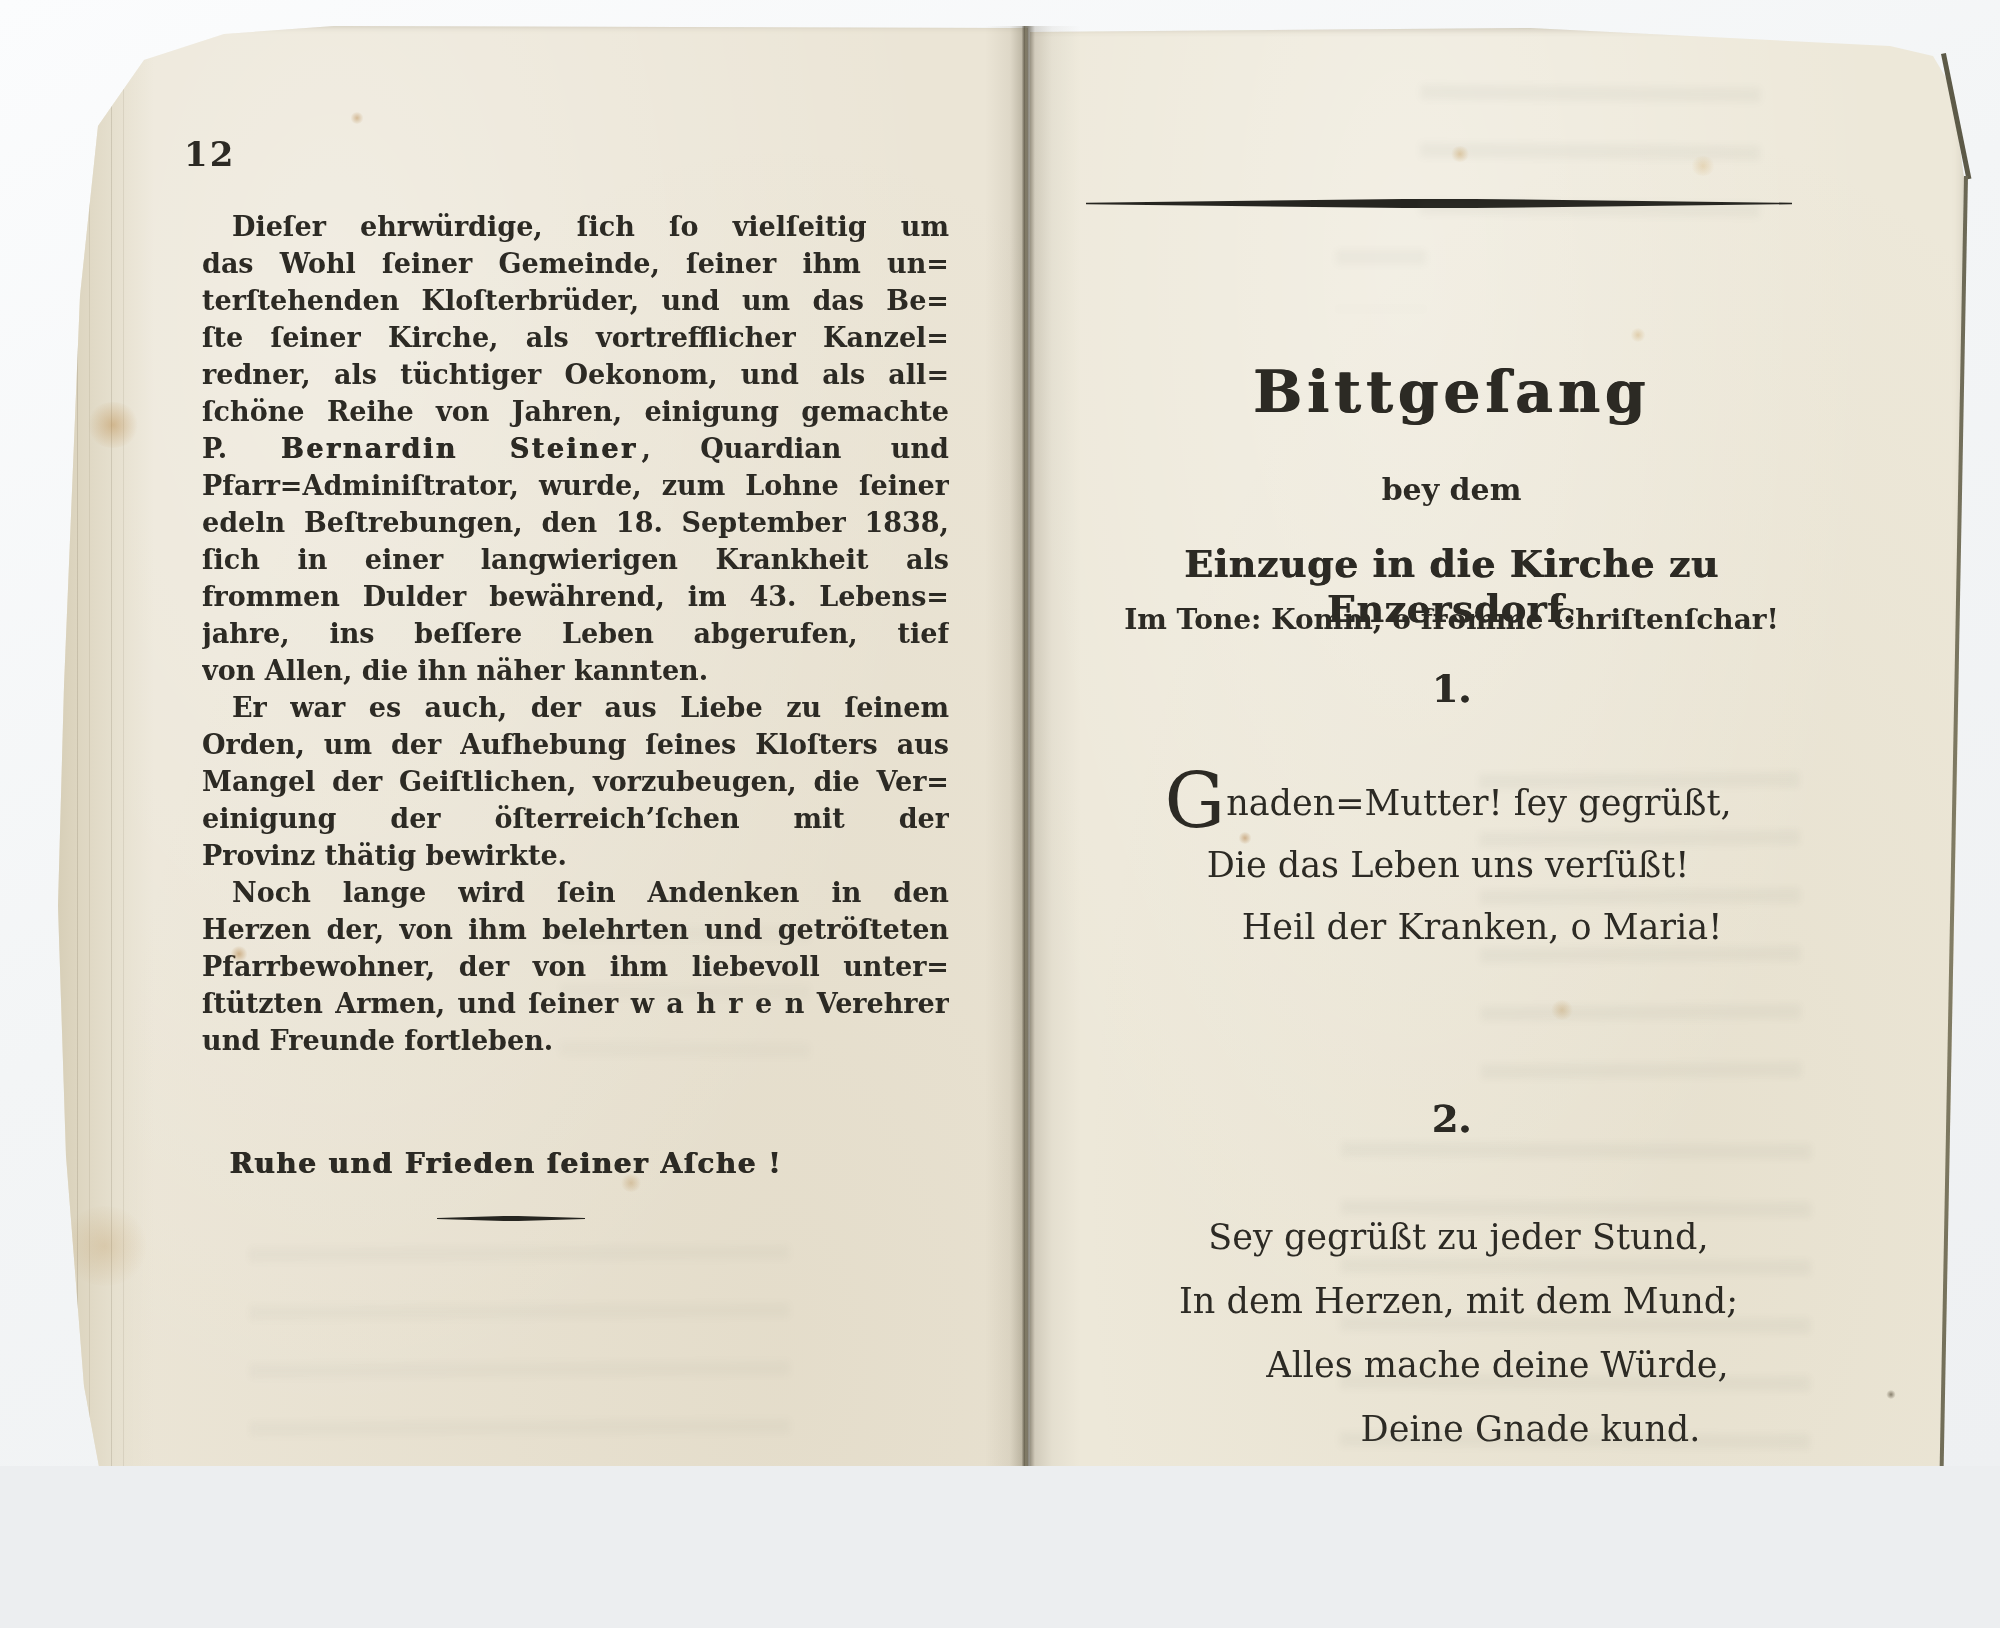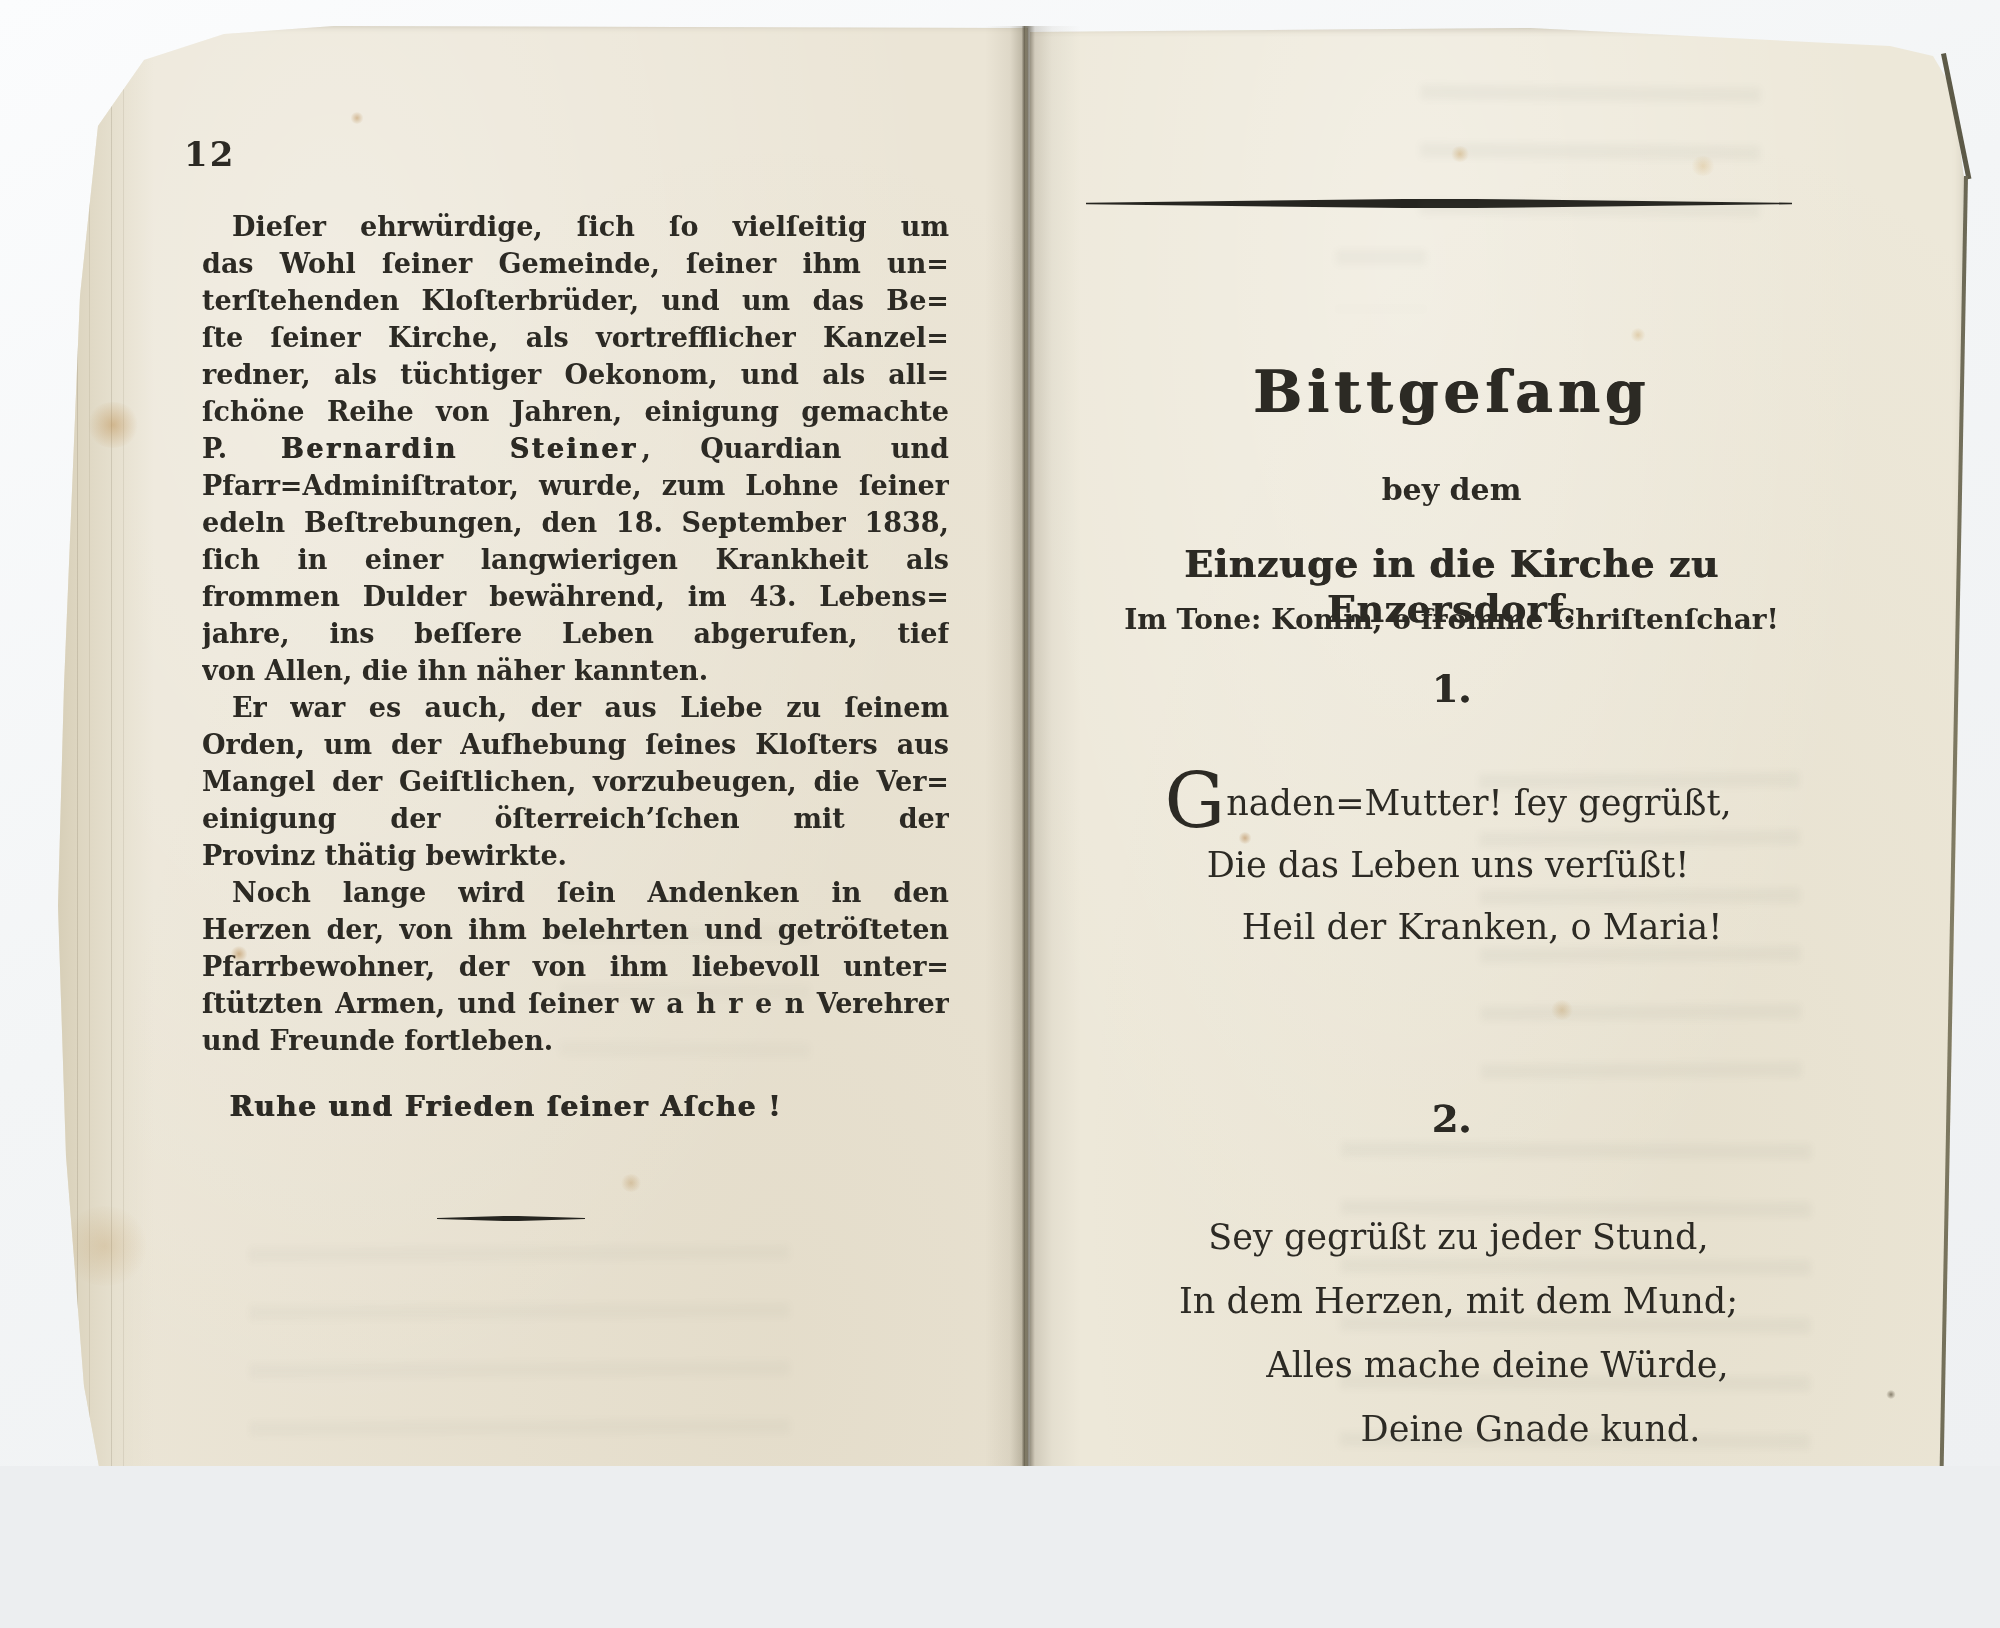--- a/index.html
+++ b/index.html
@@ -55,21 +55,21 @@
   .scan-shadow { position:absolute; left:90px; top:1594px; width:1830px; height:13px;
     background:linear-gradient(180deg, rgba(90,84,66,.32), rgba(90,84,66,0)); filter:blur(2px); }
 
   
   .pagenum { position:absolute; left:150px; top:108px; font-size:34px; font-weight:bold; letter-spacing:2px; }
   .body-col { position:absolute; left:168px; top:182px; width:747px; font-size:27px; font-weight:bold; }
   .line { height:37px; line-height:37px; overflow:hidden; text-align:justify; text-align-last:justify; white-space:normal; }
   .line.end { text-align-last:left; }
   .line.indent { text-indent:30px; }
   .fett { letter-spacing:2.5px; text-shadow:.8px 0 0 currentColor; padding:0 4px; }
-  .motto { position:absolute; left:168px; top:1064px; width:747px; padding-right:140px; box-sizing:border-box;
+  .motto { position:absolute; left:168px; top:1121px; width:747px; padding-right:140px; box-sizing:border-box;
     text-align:center; font-size:28px; font-weight:bold; letter-spacing:1.5px; text-shadow:.9px 0 0 currentColor; }
   .swell { background:#262520; clip-path:polygon(0 42%, 45% 0, 55% 0, 100% 42%, 100% 58%, 55% 100%, 45% 100%, 0 58%); }
   .sep-left { position:absolute; left:403px; top:1190px; width:148px; height:5px; }
 
   .rule-right { position:absolute; left:56px; top:171px; width:706px; height:9px; }
   .rp-col { position:absolute; left:60px; width:723px; text-align:center; }
   .title { top:330px; font-size:58px; font-weight:bold; letter-spacing:5px; text-shadow:1px 0 0 currentColor; }
   .subtitle { top:444px; font-size:30px; font-weight:bold; }
   .heading { top:513px; font-size:38px; font-weight:bold; letter-spacing:.5px; text-shadow:.6px 0 0 currentColor; }
   .toneline { top:575px; font-size:28px; font-weight:bold; }

